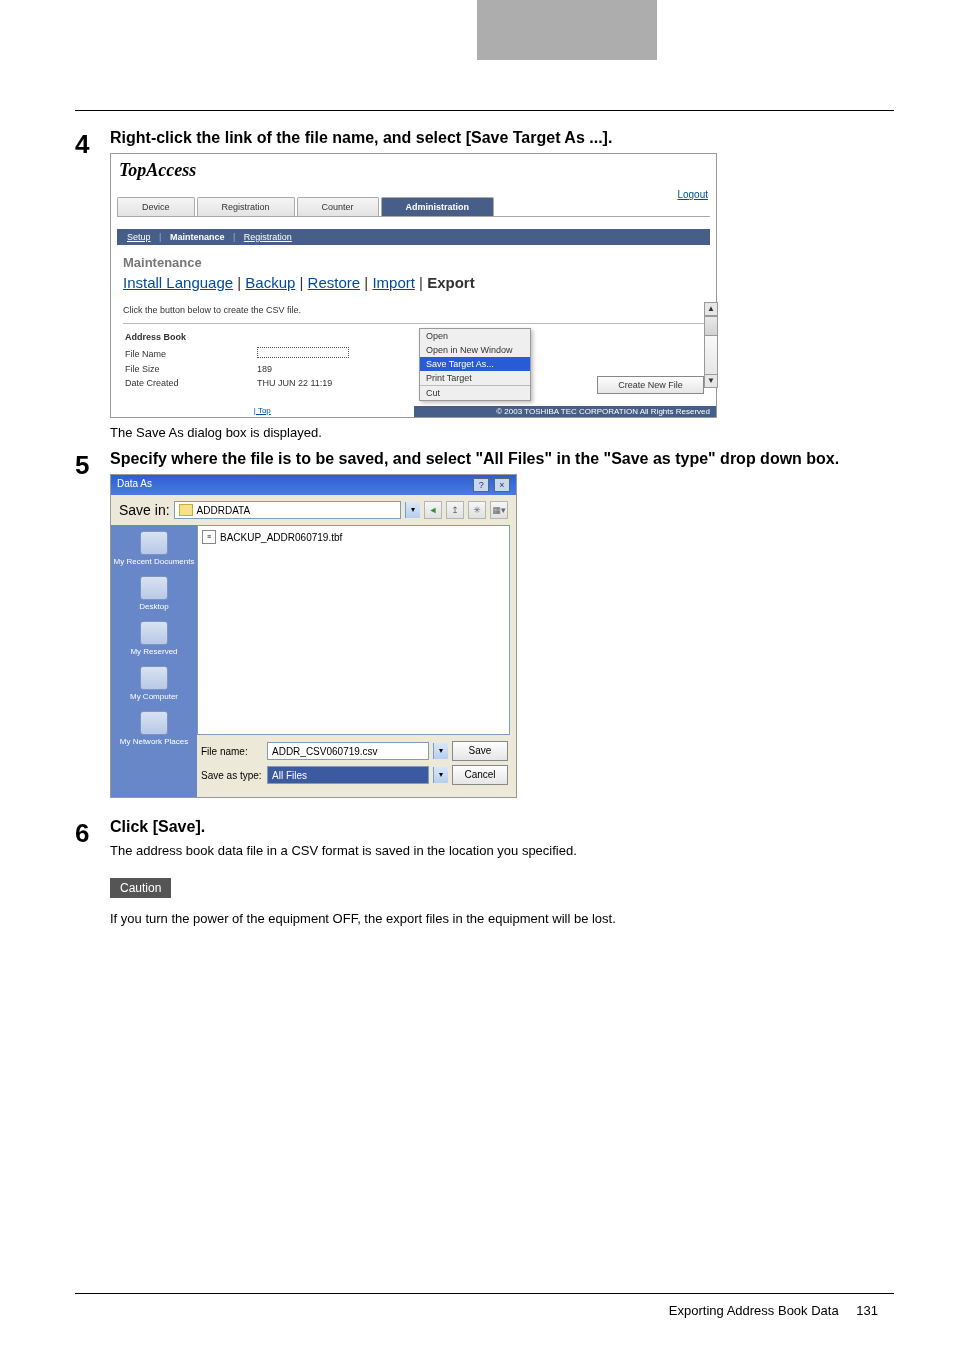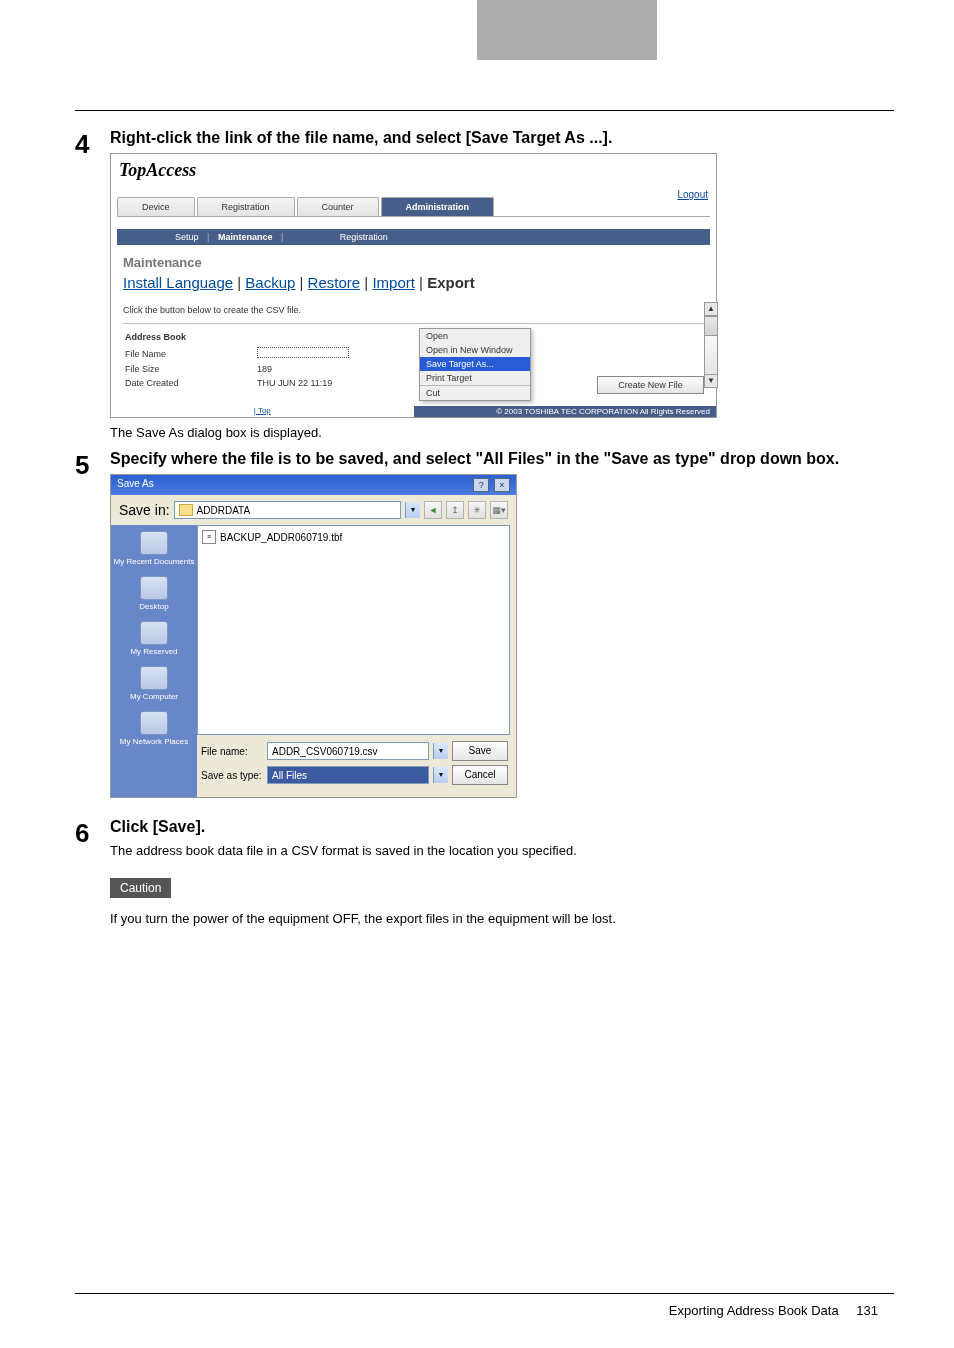--- a/index.html
+++ b/index.html
@@ -99,21 +99,21 @@
     font-weight: bold;
   }
   .ta-subtabs {
     background: #475e88;
     color: #fff;
     padding: 3px 10px;
     margin: 0 6px;
     font-size: 9px;
   }
   .ta-subtabs span { margin-right: 6px; }
-  .ta-subtabs .st-link { cursor: pointer; margin-left: 48px; }
+  .ta-subtabs .st-link { text-decoration: underline; cursor: pointer; }
   .ta-subtabs .st-sep { color: #9fb0cc; }
   .ta-body { padding: 10px 12px 0 12px; }
   .ta-h { font-weight: bold; color: #777; font-size: 13px; margin-bottom: 4px; }
   .ta-links { font-size: 15px; margin-bottom: 14px; }
   .ta-links a { color: #004a9a; text-decoration: underline; }
   .ta-note { font-size: 9px; margin-bottom: 8px; }
   .ta-hr { border-top: 1px solid #bbb; margin: 4px 0; }
   .ta-table { width: 100%; font-size: 9px; position: relative;}
   .ta-th { font-weight: bold; padding: 2px 0;}
   .ta-row td { padding: 1px 0;}
@@ -338,21 +338,21 @@
     </div>
   </div>
 
   <div class="step-row" style="margin-top:8px;">
     <div class="step-num">5</div>
     <div class="step-content">
       <div class="step-title">Specify where the file is to be saved, and select "All Files" in the "Save as type" drop down box.</div>
 
       <div class="screenshot sa-wrap">
         <div class="sa-title">
-          <span>Save As</span>
+          <span>Data As</span>
           <span class="sa-title-btns">
             <span>?</span>
             <span>×</span>
           </span>
         </div>
         <div class="sa-top">
           <label>Save in:</label>
           <div class="sa-select">
             <span class="folder-icon"></span>
             <span>ADDRDATA</span>

